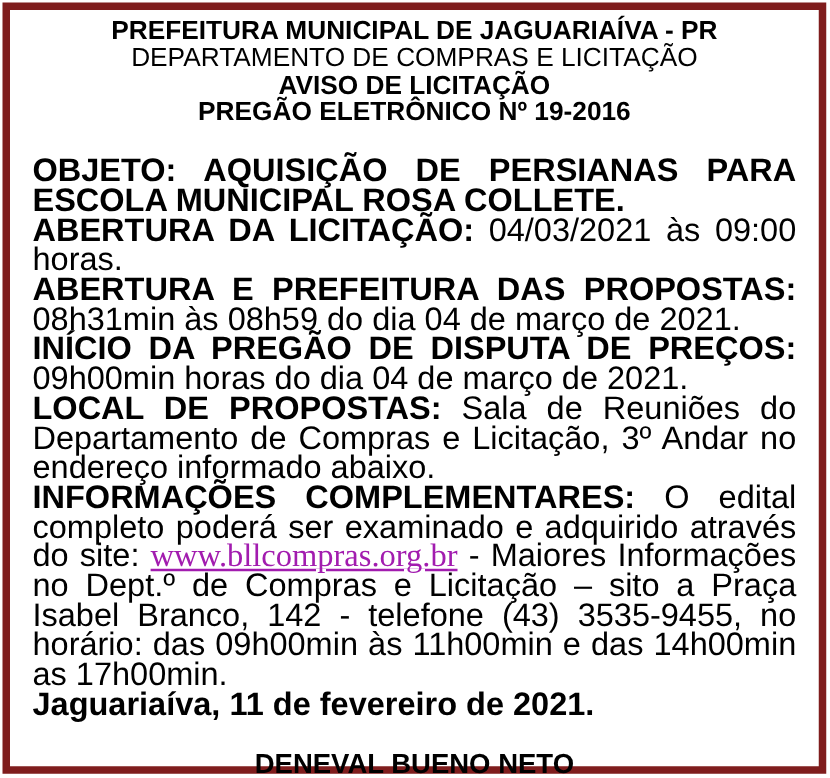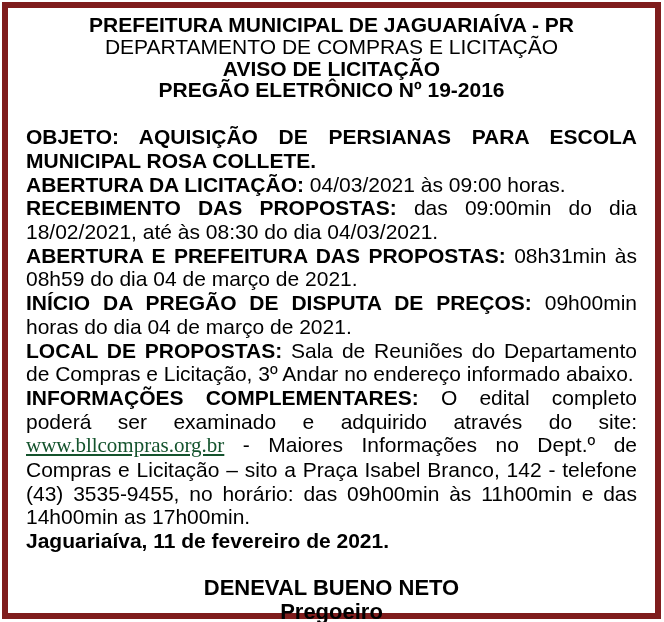--- a/index.html
+++ b/index.html
@@ -27,30 +27,30 @@
     background: #ffffff;
   }
   .header {
     text-align: center;
     font-size: 21px;
     line-height: 21.8px;
   }
   .bold { font-weight: bold; }
   .doc-body {
     margin-top: 24px;
-    font-size: 21px;
+    font-size: 26px;
     line-height: 23.7px;
     text-align: justify;
   }
   .para { margin: 0; }
   .center { }
   .link {
     font-family: "Liberation Serif", "DejaVu Serif", serif;
     text-decoration: underline;
-    color: #14532d;
+    color: #a21caf;
   }
   .signature {
     margin-top: 23.5px;
     font-size: 22px;
     line-height: 23.7px;
     text-align: center;
     font-weight: bold;
   }
 </style>
 </head>
@@ -64,21 +64,20 @@
     <div class="bold">AVISO DE LICITAÇÃO</div>
     <div class="bold">PREGÃO ELETRÔNICO Nº 19-2016</div>
   </div>
 
   <div class="doc-body">
 
     <p class="para"><span class="bold">OBJETO:</span><span class="bold"> AQUISIÇÃO DE PERSIANAS PARA ESCOLA MUNICIPAL ROSA COLLETE.</span></p>
 
     <p class="para"><span class="bold">ABERTURA DA LICITAÇÃO:</span><span> 04/03/2021 às 09:00 horas.</span></p>
 
-    <p class="para"><span class="bold">RECEBIMENTO DAS PROPOSTAS:</span><span> das 09:00min do dia 18/02/2021, até às 08:30 do dia 04/03/2021.</span></p>
 
     <p class="para"><span class="bold">ABERTURA E PREFEITURA DAS PROPOSTAS:</span><span> 08h31min às 08h59 do dia 04 de março de 2021.</span></p>
 
     <p class="para"><span class="bold">INÍCIO DA PREGÃO DE DISPUTA DE PREÇOS:</span><span> 09h00min horas do dia 04 de março de 2021.</span></p>
 
     <p class="para"><span class="bold">LOCAL DE PROPOSTAS:</span><span> Sala de Reuniões do Departamento de Compras e Licitação, 3º Andar no endereço informado abaixo.</span></p>
 
     <p class="para"><span class="bold">INFORMAÇÕES COMPLEMENTARES:</span><span> O edital completo poderá ser examinado e adquirido através do site: </span><a href="#" class="link">www.bllcompras.org.br</a><span> - Maiores Informações no Dept.º de Compras e Licitação – sito a Praça Isabel Branco, 142 - telefone (43) 3535-9455, no horário: das 09h00min às 11h00min e das 14h00min as 17h00min.</span></p>
 
     <p class="para center bold">Jaguariaíva, 11 de fevereiro de 2021.</p>

